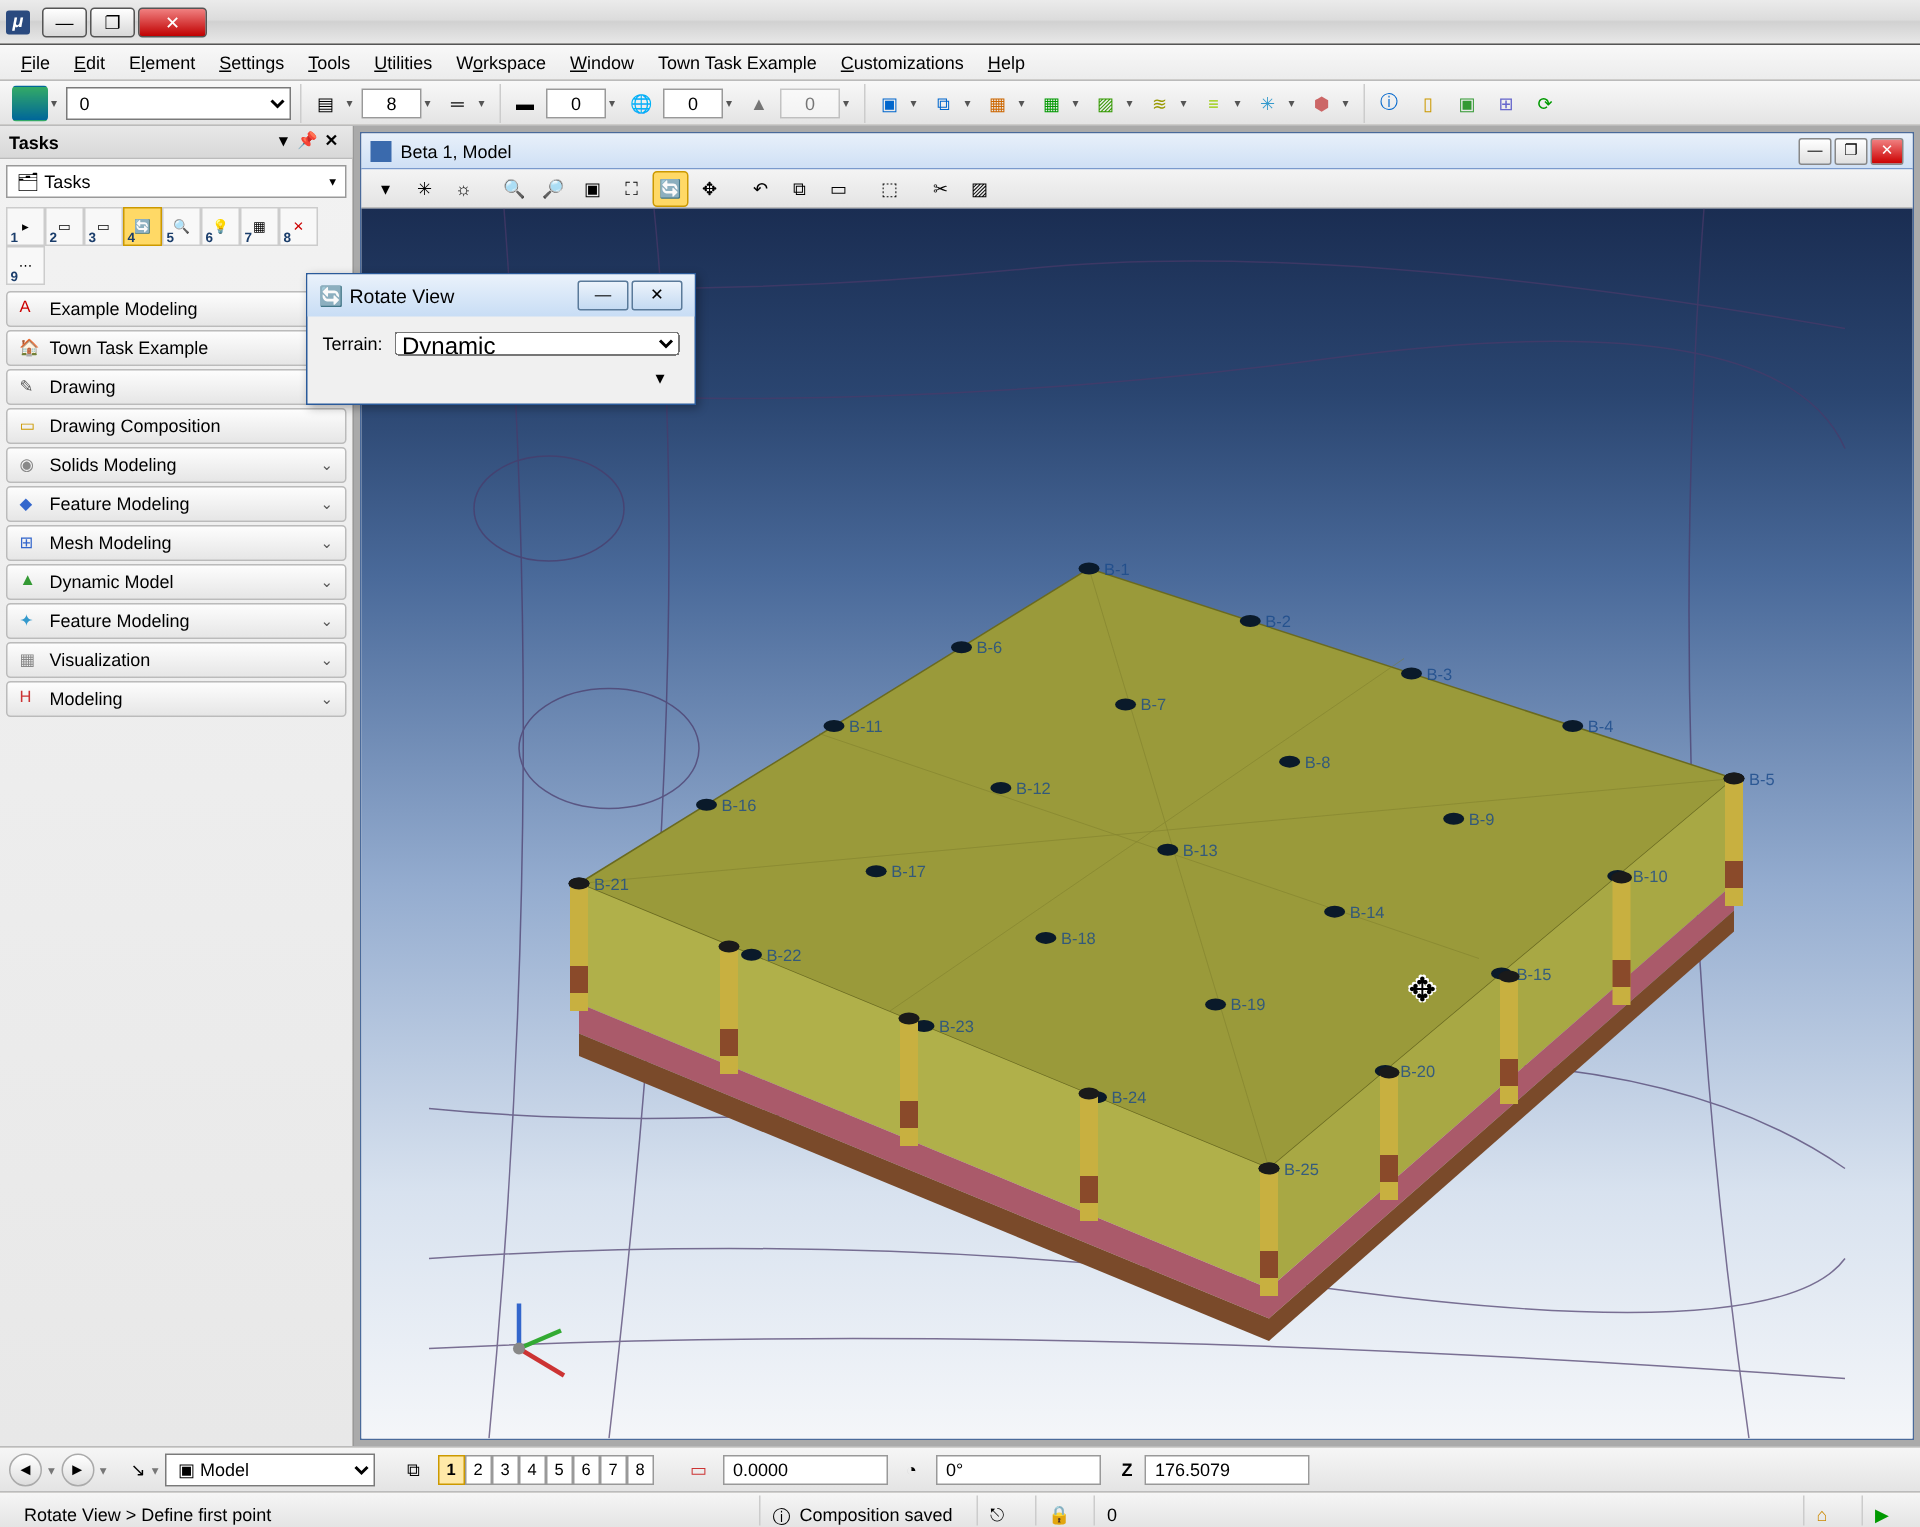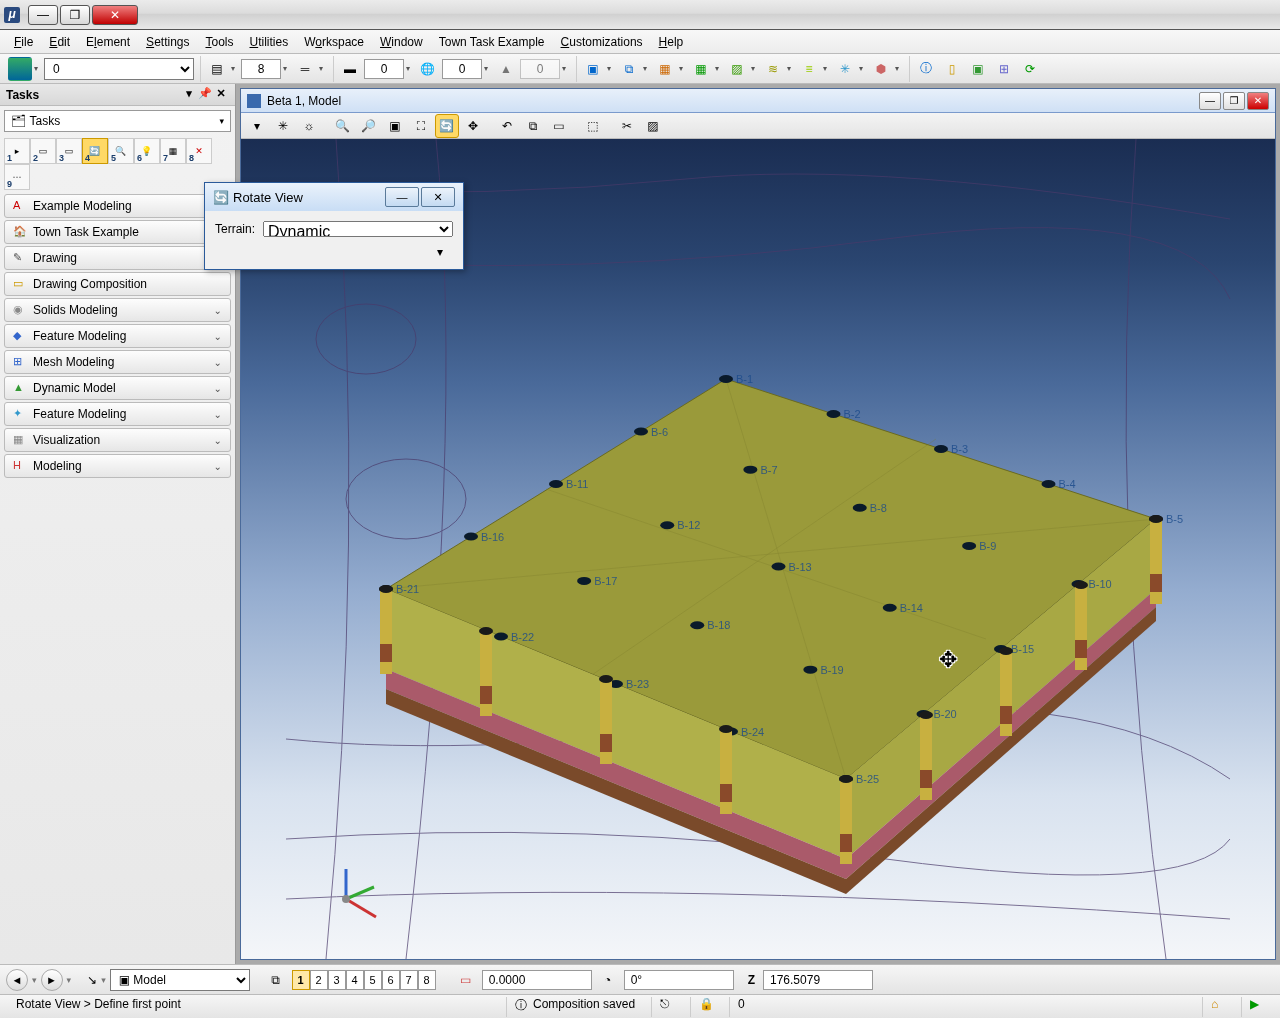--- a/index.html
+++ b/index.html
@@ -71,21 +71,21 @@
 .rotate-dlg .second-dd { text-align: right; padding-right: 10px; }
 
 
 .botbar1 { height: 30px; background: linear-gradient(#f6f6f6,#e4e4e4); border-top: 1px solid #bbb; display: flex; align-items: center; padding: 0 6px; gap: 4px; font-size: 12px; }
 .botbar1 .nav-btn { width: 22px; height: 22px; border: 1px solid #aaa; border-radius: 11px; background: linear-gradient(#fff,#ddd); text-align: center; line-height: 20px; cursor: pointer; font-size: 11px; }
 .botbar1 .view-num { width: 18px; height: 20px; border: 1px solid #999; background: #fff; text-align: center; line-height: 18px; font-size: 11px; cursor: pointer; }
 .botbar1 .view-num.active { background: #ffe9a8; border-color: #cc9900; font-weight: bold; }
 .botbar1 .field { height: 20px; border: 1px solid #999; background: #fff; padding: 0 6px; line-height: 18px; width: 110px; display: flex; align-items: center; }
 .botbar1 .lbl { font-weight: bold; margin: 0 4px 0 10px; }
 .statusbar { height: 24px; background: linear-gradient(#f6f6f6,#e4e4e4); border-top: 1px solid #bbb; display: flex; align-items: center; padding: 0 8px; font-size: 12px; gap: 8px; }
-.statusbar .cell { padding: 0 8px; border-left: 1px solid #ccc; height: 20px; display: flex; align-items: flex-start; gap: 4px; }
+.statusbar .cell { padding: 0 8px; border-left: 1px solid #ccc; height: 20px; display: flex; align-items: flex-end; gap: 4px; }
 .statusbar .cell:first-child { border-left: none; flex: 0 0 490px; }
 .sb-icon { width: 14px; height: 14px; display: inline-block; }
 
 
 .move-cursor { position: absolute; left: 698px; top: 512px; width: 22px; height: 22px; }
 .move-cursor::before { content: "✥"; font-size: 22px; color: #000; text-shadow: -1px -1px 0 #fff,1px -1px 0 #fff,-1px 1px 0 #fff,1px 1px 0 #fff; position: absolute; left: 0; top: -4px; }
 </style>
 </head>
 <body>
 

